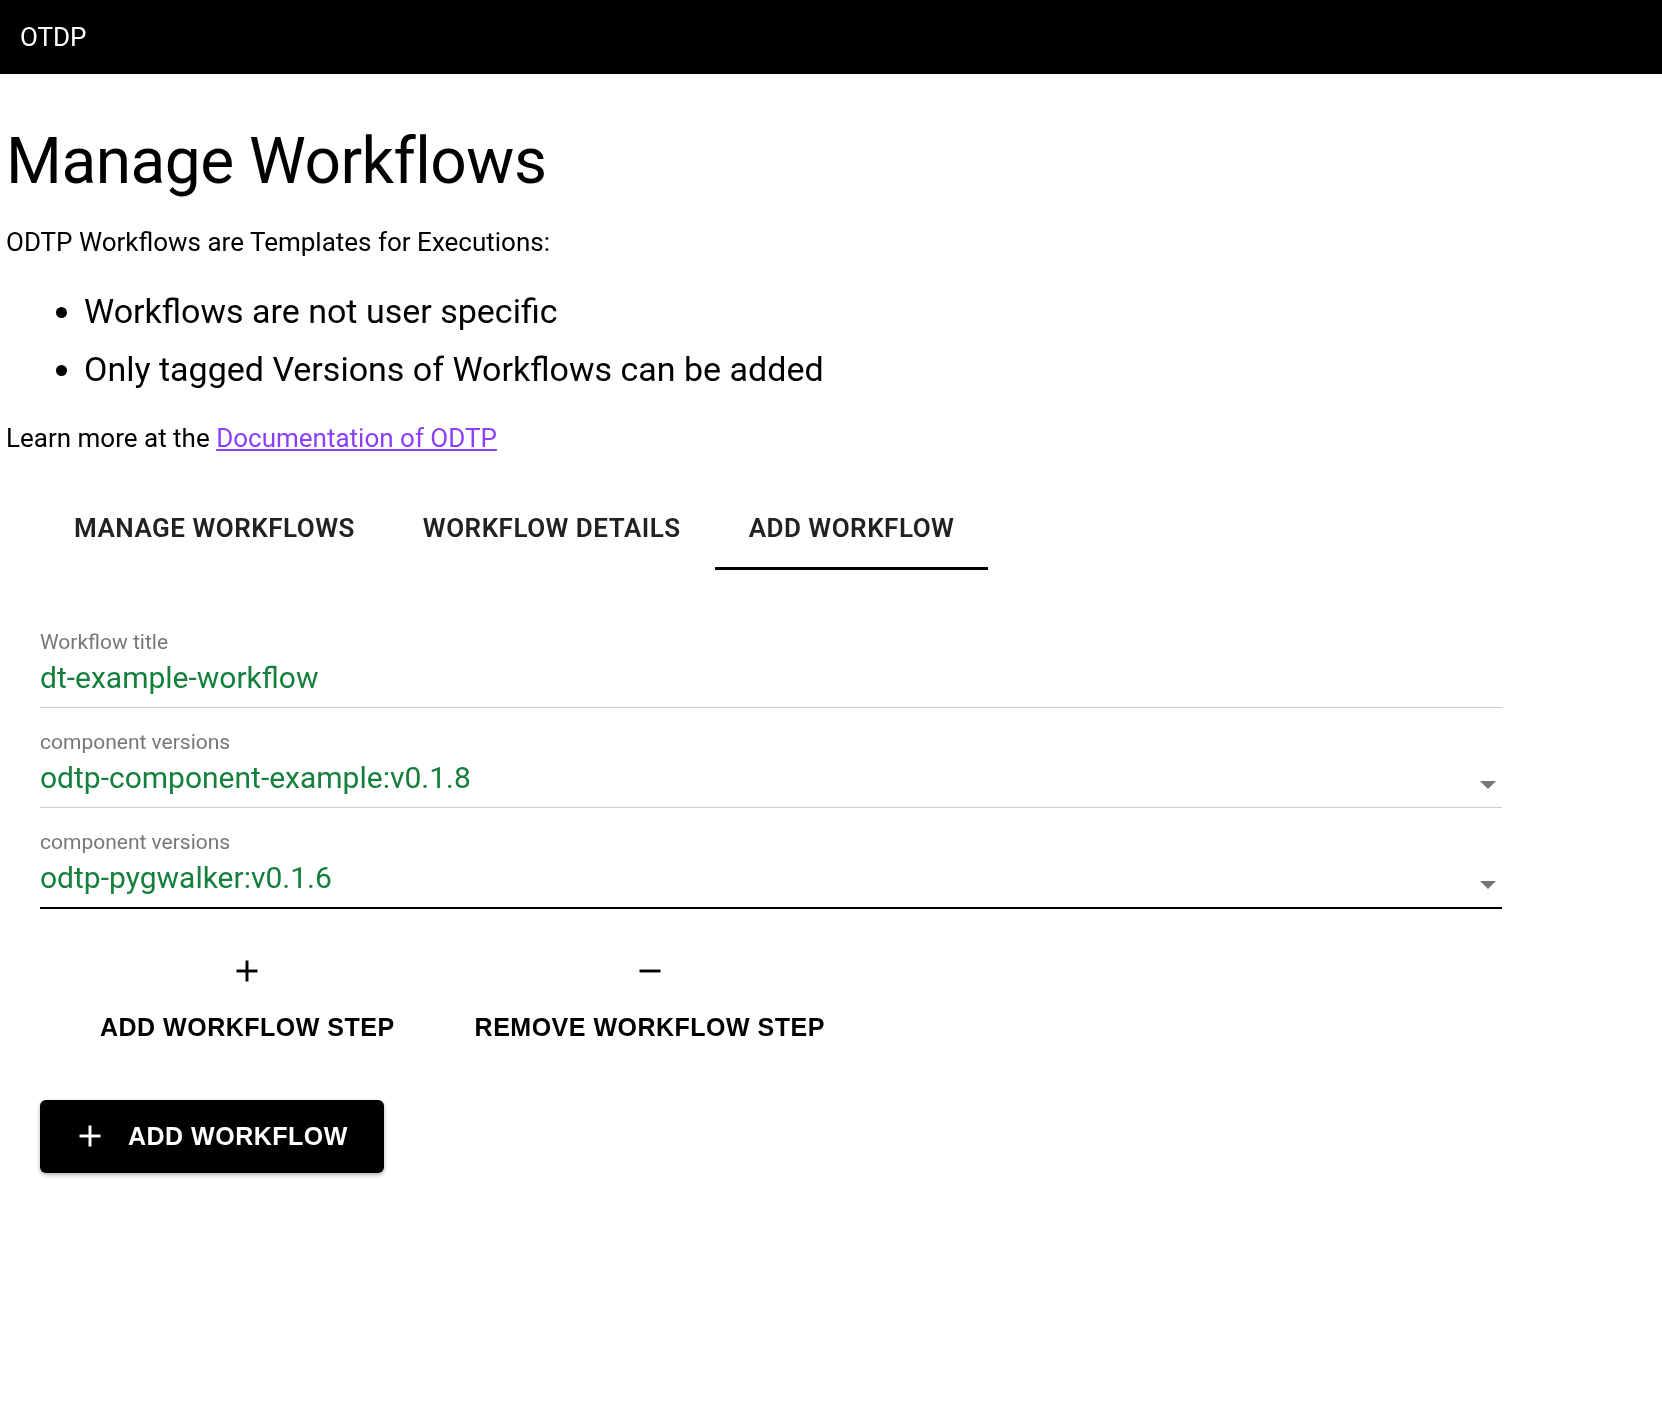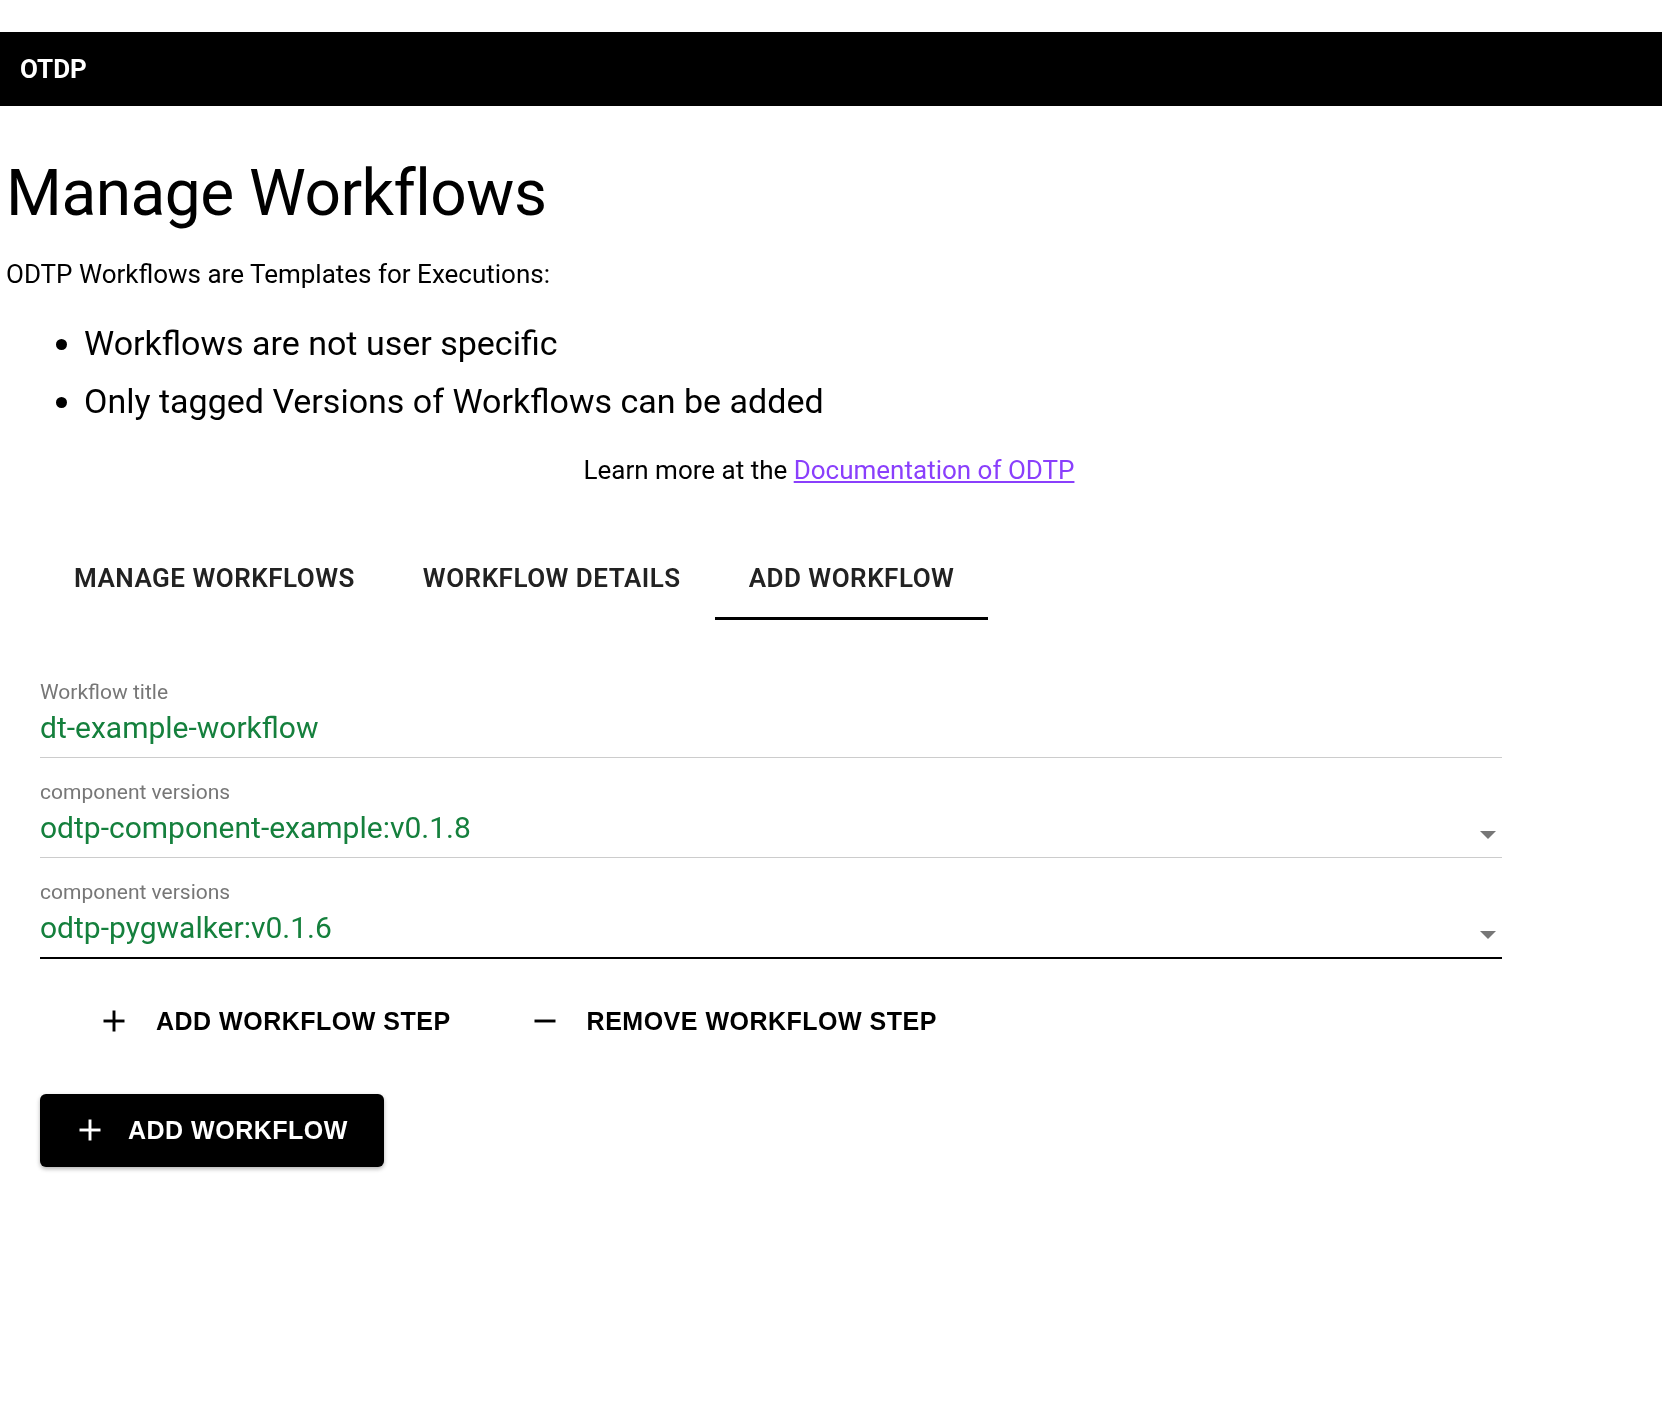--- a/index.html
+++ b/index.html
@@ -11,22 +11,21 @@
     font-family: -apple-system, BlinkMacSystemFont, "Segoe UI", Roboto, Helvetica, Arial, sans-serif;
     background: #fff;
     color: #000;
     width: 1662px;
   }
   .header-bar {
     background: #000;
     color: #fff;
     padding: 22px 20px;
     font-size: 26px;
-    font-weight: 700;
-    margin-top: 32px;
+    font-weight: 400;
   }
   .content {
     padding: 20px 10px 40px 6px;
   }
   .page-title {
     font-size: 64px;
     font-weight: 400;
     margin-top: 30px;
     margin-bottom: 28px;
     letter-spacing: -0.5px;
@@ -39,22 +38,21 @@
     list-style: disc;
     padding-left: 78px;
     margin-bottom: 24px;
   }
   .bullet-list li {
     font-size: 34px;
     line-height: 1.7;
   }
   .learn-more {
     font-size: 26px;
-    margin-bottom: 58px;
-    text-align: center;
+    margin-bottom: 40px;
   }
   .doc-link {
     color: #8a3ffc;
     text-decoration: underline;
   }
   .tab-row {
     display: flex;
     gap: 0;
     padding-left: 34px;
     margin-bottom: 60px;
@@ -116,20 +114,21 @@
     align-items: center;
     gap: 28px;
     font-size: 25px;
     font-weight: 600;
     letter-spacing: 0.5px;
     cursor: pointer;
     background: none;
     border: none;
     color: #000;
     padding: 8px 0;
+    flex-direction: column;
   }
   .icon-plus, .icon-minus {
     display: inline-flex;
     align-items: center;
     justify-content: center;
     width: 28px;
     height: 28px;
   }
   .icon-plus svg, .icon-minus svg {
     width: 28px;

